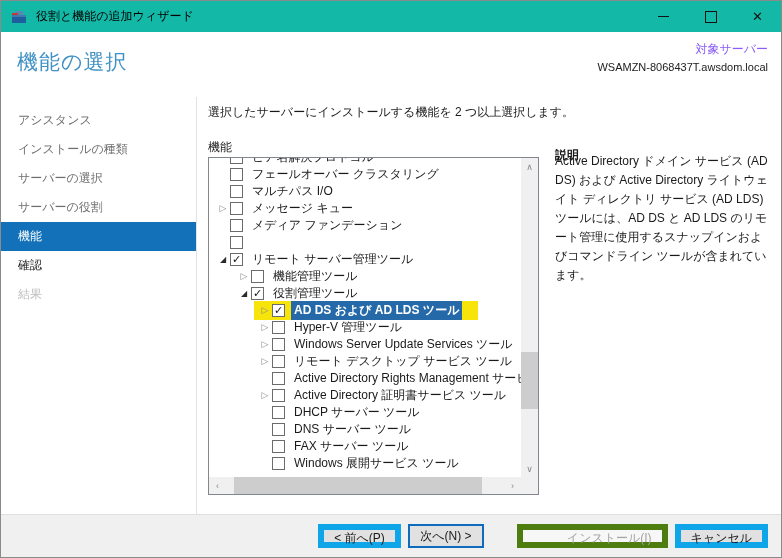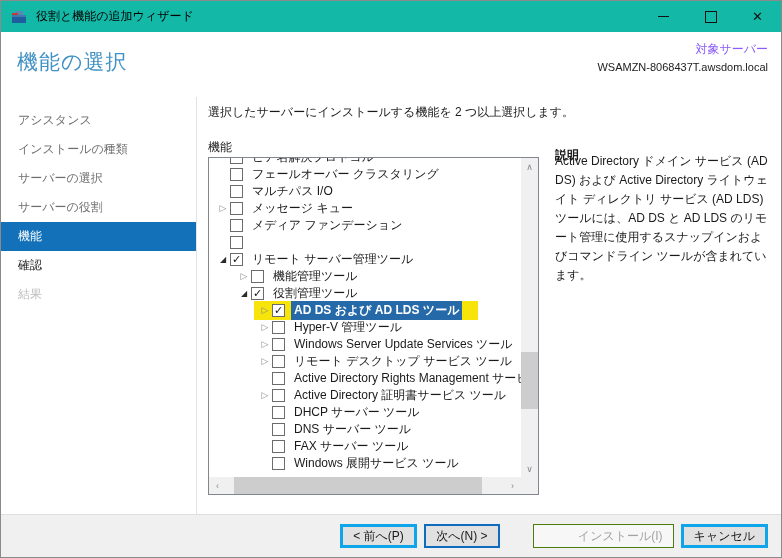--- a/index.html
+++ b/index.html
@@ -63,23 +63,23 @@
   .corner{position:absolute;right:0;bottom:0;width:17px;height:17px;background:#f0f0f0;}
   
   .desc-title{position:absolute;left:554px;top:146px;font-size:12px;font-weight:bold;color:#1a1a1a;}
   .desc-text{position:absolute;left:554px;top:151px;width:218px;font-size:12px;
     line-height:19px;color:#1a1a1a;}
   
   .footer{position:absolute;left:0;right:0;bottom:0;height:43px;background:#f0f0f0;
     border-top:1px solid #dfdfdf;display:flex;align-items:center;justify-content:flex-end;
     padding-right:13px;gap:7px;box-sizing:border-box;}
   .btn{min-width:76px;height:24px;font-size:12px;font-family:inherit;
-    background:#e1e1e1;border:3px solid #0ea5e9;color:#1a1a1a;padding:0 10px;box-sizing:border-box;}
+    background:#e1e1e1;border:6px solid #0ea5e9;color:#1a1a1a;padding:0 10px;box-sizing:border-box;}
   .btn.default{border:2px solid #0f6cbd;padding:0 9px;}
-  .btn.disabled{background:#f7f7f7;border:1px solid #4d7c0f;color:#a3a3a3;padding-left:44px;}
+  .btn.disabled{background:#f7f7f7;border:6px solid #4d7c0f;color:#a3a3a3;padding-left:44px;}
   .btn.gap-before{margin-left:26px;}
 </style>
 </head>
 <body>
 
 <div class="window">
 
   <div class="titlebar">
     <svg class="app-icon" width="16" height="16">
       <rect x="4" y="2" width="8" height="4" fill="#5a87b4"></rect>

